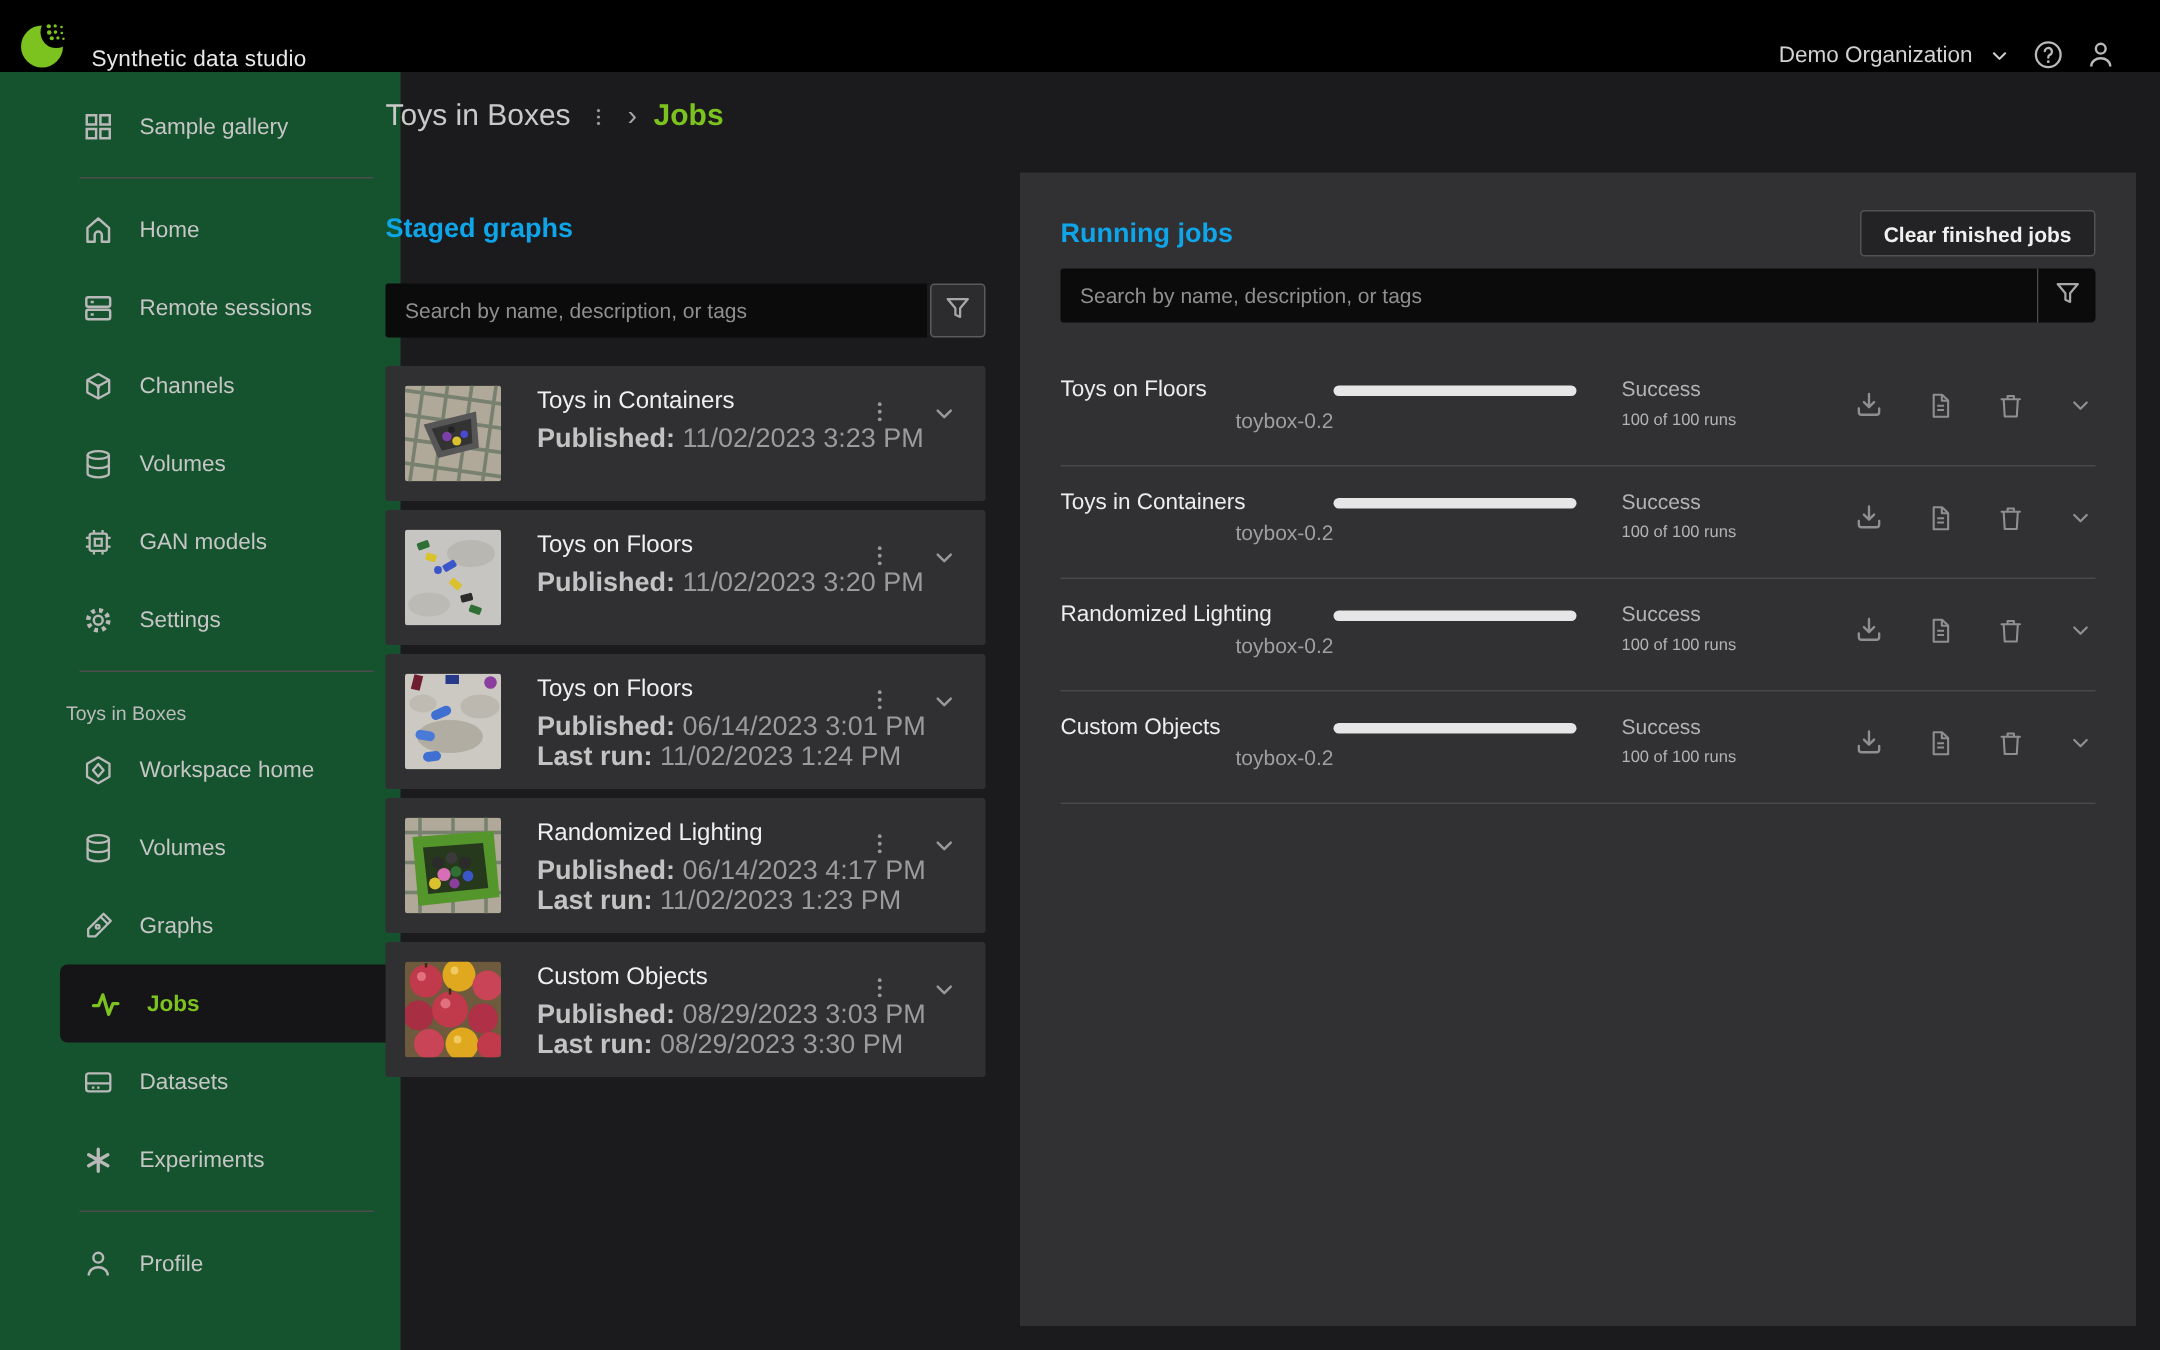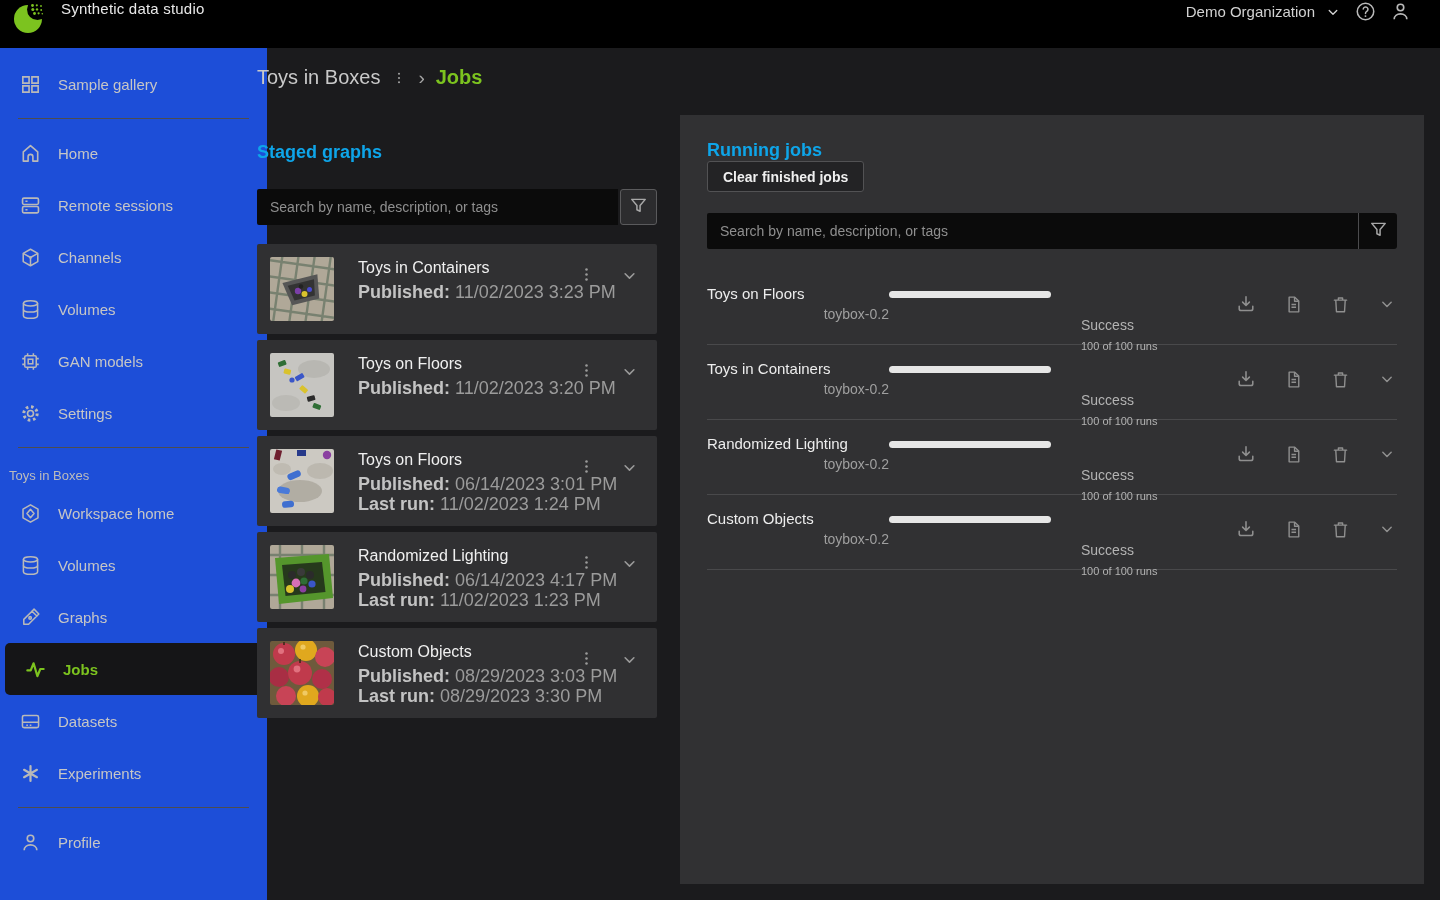--- a/index.html
+++ b/index.html
@@ -7,33 +7,33 @@
   body {
     background:#1b1b1d;
     font-family:"Liberation Sans", sans-serif;
     position:relative;
     color:#e6e6e6;
   }
 
   
   .topbar {
     position:absolute; top:0; left:0; right:0; height:48px;
-    background:#000; display:flex; align-items:flex-start; z-index:10;
+    background:#000; display:flex; align-items:flex-end; z-index:10;
   }
   .logo { width:36px; height:36px; margin-left:11px; flex-shrink:0; }
   .topbar-title { color:#e8e8e8; font-size:15px; margin-left:14px; letter-spacing:.2px; }
   .topbar-right { margin-left:auto; display:flex; align-items:center; gap:12px; margin-right:28px; }
   .org-switcher { display:flex; align-items:center; gap:9px; color:#d2d2d2; font-size:15px; cursor:pointer; }
   .org-switcher svg, .icon-btn svg { display:block; }
   .icon-btn { background:none; border:none; color:#b9b9b9; cursor:pointer; padding:0; }
 
   
   .sidebar {
     position:absolute; top:48px; left:0; bottom:0; width:267px;
-    background:#1d4ed8; display:flex; flex-direction:column; padding-top:10px;
+    background:#14532d; display:flex; flex-direction:column; padding-top:10px;padding-left:35px;
   }
   .side-item {
     height:52px; display:flex; align-items:center; gap:16px;
     padding-left:19px; color:#c6c6c6; font-size:15px; cursor:pointer; flex-shrink:0;
   }
   .side-item .s-icon { width:23px; height:23px; color:#b9b9b9; flex-shrink:0; display:flex; align-items:center; }
   .side-item .s-icon svg { width:23px; height:23px; }
   .side-item.active {
     background:#151517; color:#7cc31f; font-weight:bold;
     margin-left:5px; border-radius:5px 0 0 5px;
@@ -83,38 +83,38 @@
   .meta-label { color:#c3c3c3; font-weight:bold; }
   .meta-value { color:#9b9b9b; margin-left:5px; }
   .card-actions { display:flex; gap:23px; align-items:flex-start; margin:8px 4px 0 0; color:#9a9a9a; }
   .card-actions .icon-btn { color:#9a9a9a; }
 
   
   .running-panel {
     position:absolute; left:680px; top:115px; width:744px; height:769px;
     background:#313133; padding:25px 27px;
   }
-  .panel-header { display:flex; align-items:flex-start; justify-content:space-between; margin-bottom:21px;flex-direction:column; }
+  .panel-header { display:flex; align-items:center; justify-content:space-between; margin-bottom:8px; }
   .clear-btn {
     height:31px; padding:0 15px; background:#232325; border:1px solid #525254;
     border-radius:3px; color:#f0f0f0; font-size:14px; font-weight:bold; cursor:pointer;
     font-family:"Liberation Sans", sans-serif;
   }
   .running-panel .search-row { margin-bottom:21px; }
 
   .job-row {
     display:flex; align-items:flex-start; height:75px; padding-top:13px;
     border-bottom:1px solid #49494b;
   }
   .job-info { width:182px; }
   .job-name { color:#ededed; font-size:15px; line-height:21px; }
   .job-model { color:#9f9f9f; font-size:14px; line-height:21px;text-align:right; }
   .job-progress { width:162px; margin:8px 30px 0 0; }
   .job-progress .bar { height:7px; background:#e6e6e6; border-radius:4px; }
-  .job-status { width:150px;margin-top:32px; }
+  .job-status { width:150px; }
   .job-status-line1 { color:#b3b3b3; font-size:14px; line-height:21px; }
   .job-status-line2 { color:#b3b3b3; font-size:11px; line-height:21px; }
   .job-actions { margin-left:auto; display:flex; align-items:center; gap:26px; margin-top:10px; color:#8f8f8f; }
   .job-actions .icon-btn { color:#8f8f8f; }
 </style>
 </head>
 <body>
 
 <svg width="0" height="0" style="position:absolute">
   <defs>

